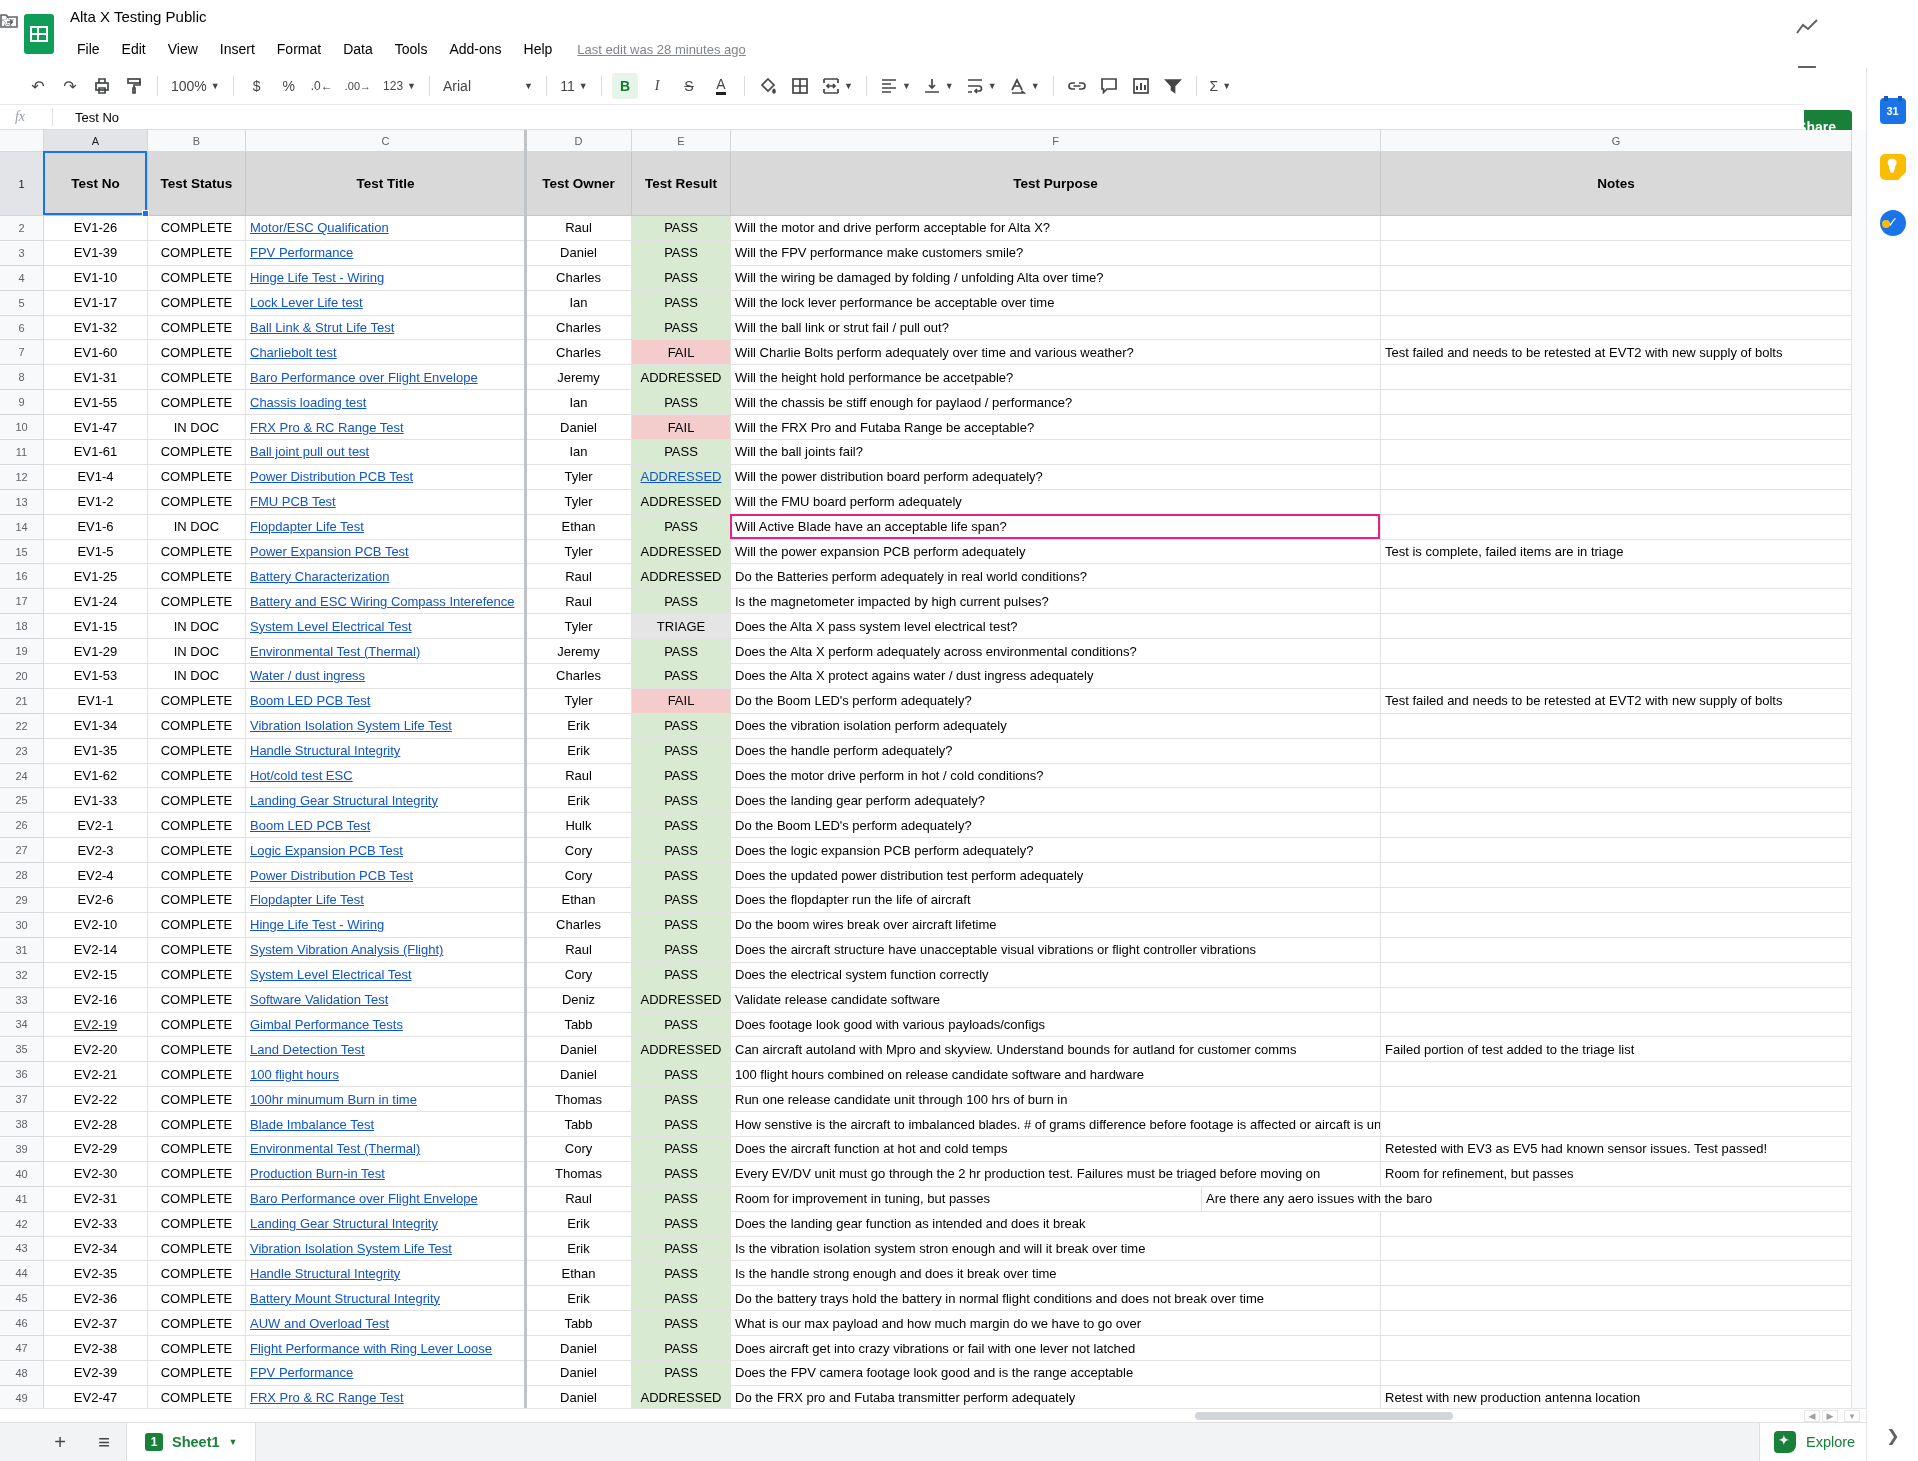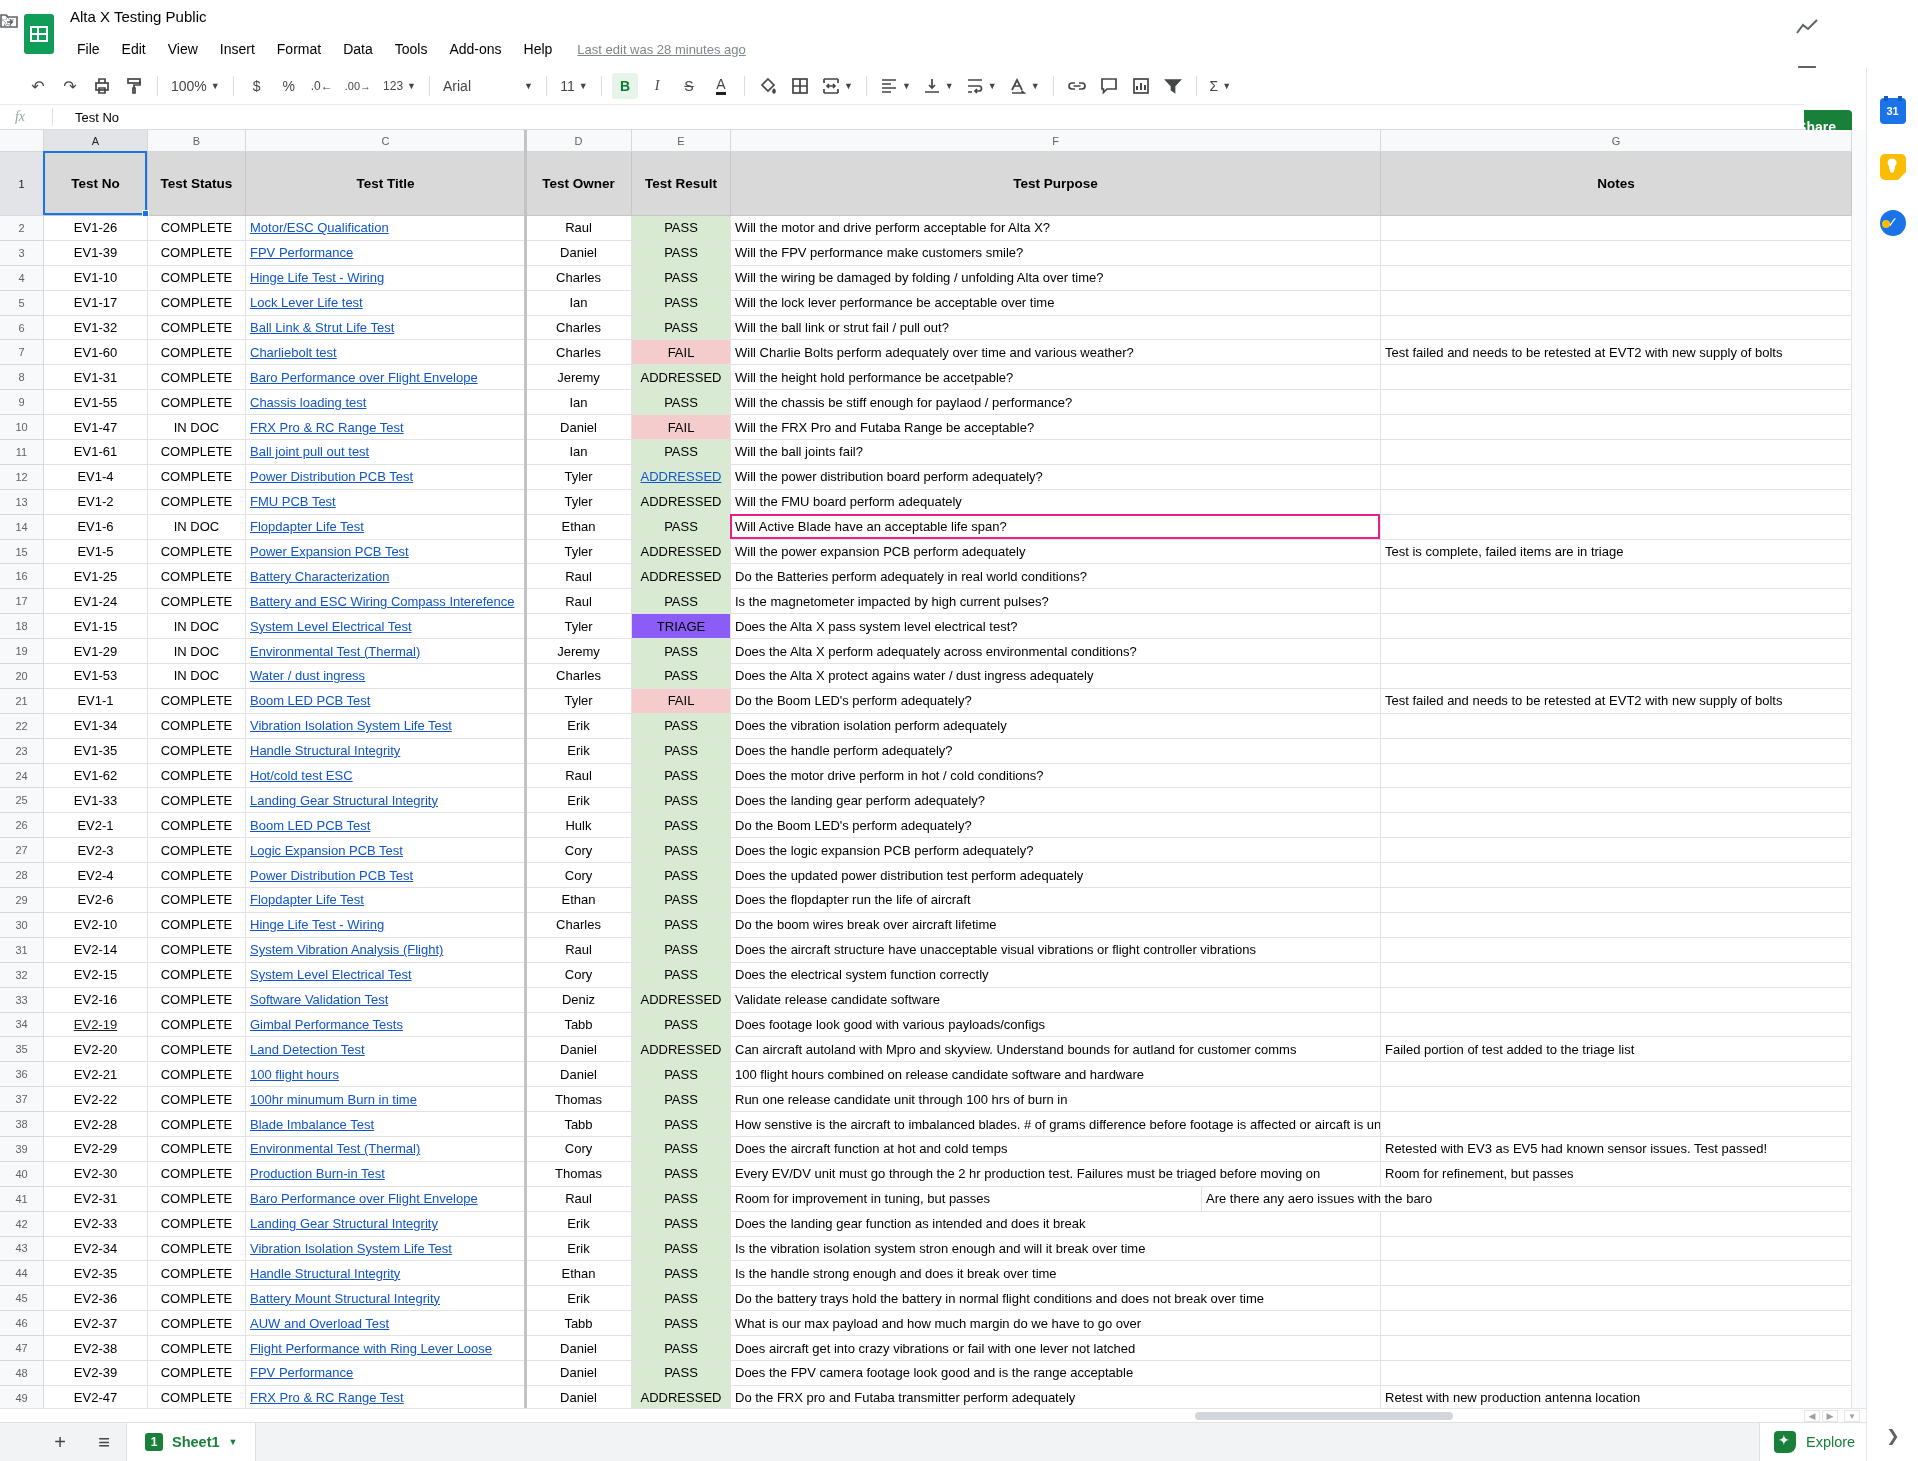--- a/index.html
+++ b/index.html
@@ -694,21 +694,21 @@
         </div>
         <div class="cell c-center w-b">
           <span>IN DOC</span>
         </div>
         <div class="cell w-c">
           <span class="lnk">System Level Electrical Test</span>
         </div>
         <div class="cell c-center w-d">
           <span>Tyler</span>
         </div>
-        <div class="cell c-center w-e" style="background: #8b5cf6;">
+        <div class="cell c-center w-e" style="background: #e5e5e5;">
           <span>TRIAGE</span>
         </div>
         <div class="cell w-f">
           <span>Does the Alta X pass system level electrical test?</span>
         </div>
         <div class="cell w-g"></div>
       </div>
       <div class="grow data-row">
         <div class="cell hdr w-rh">19</div>
         <div class="cell c-center w-a">

